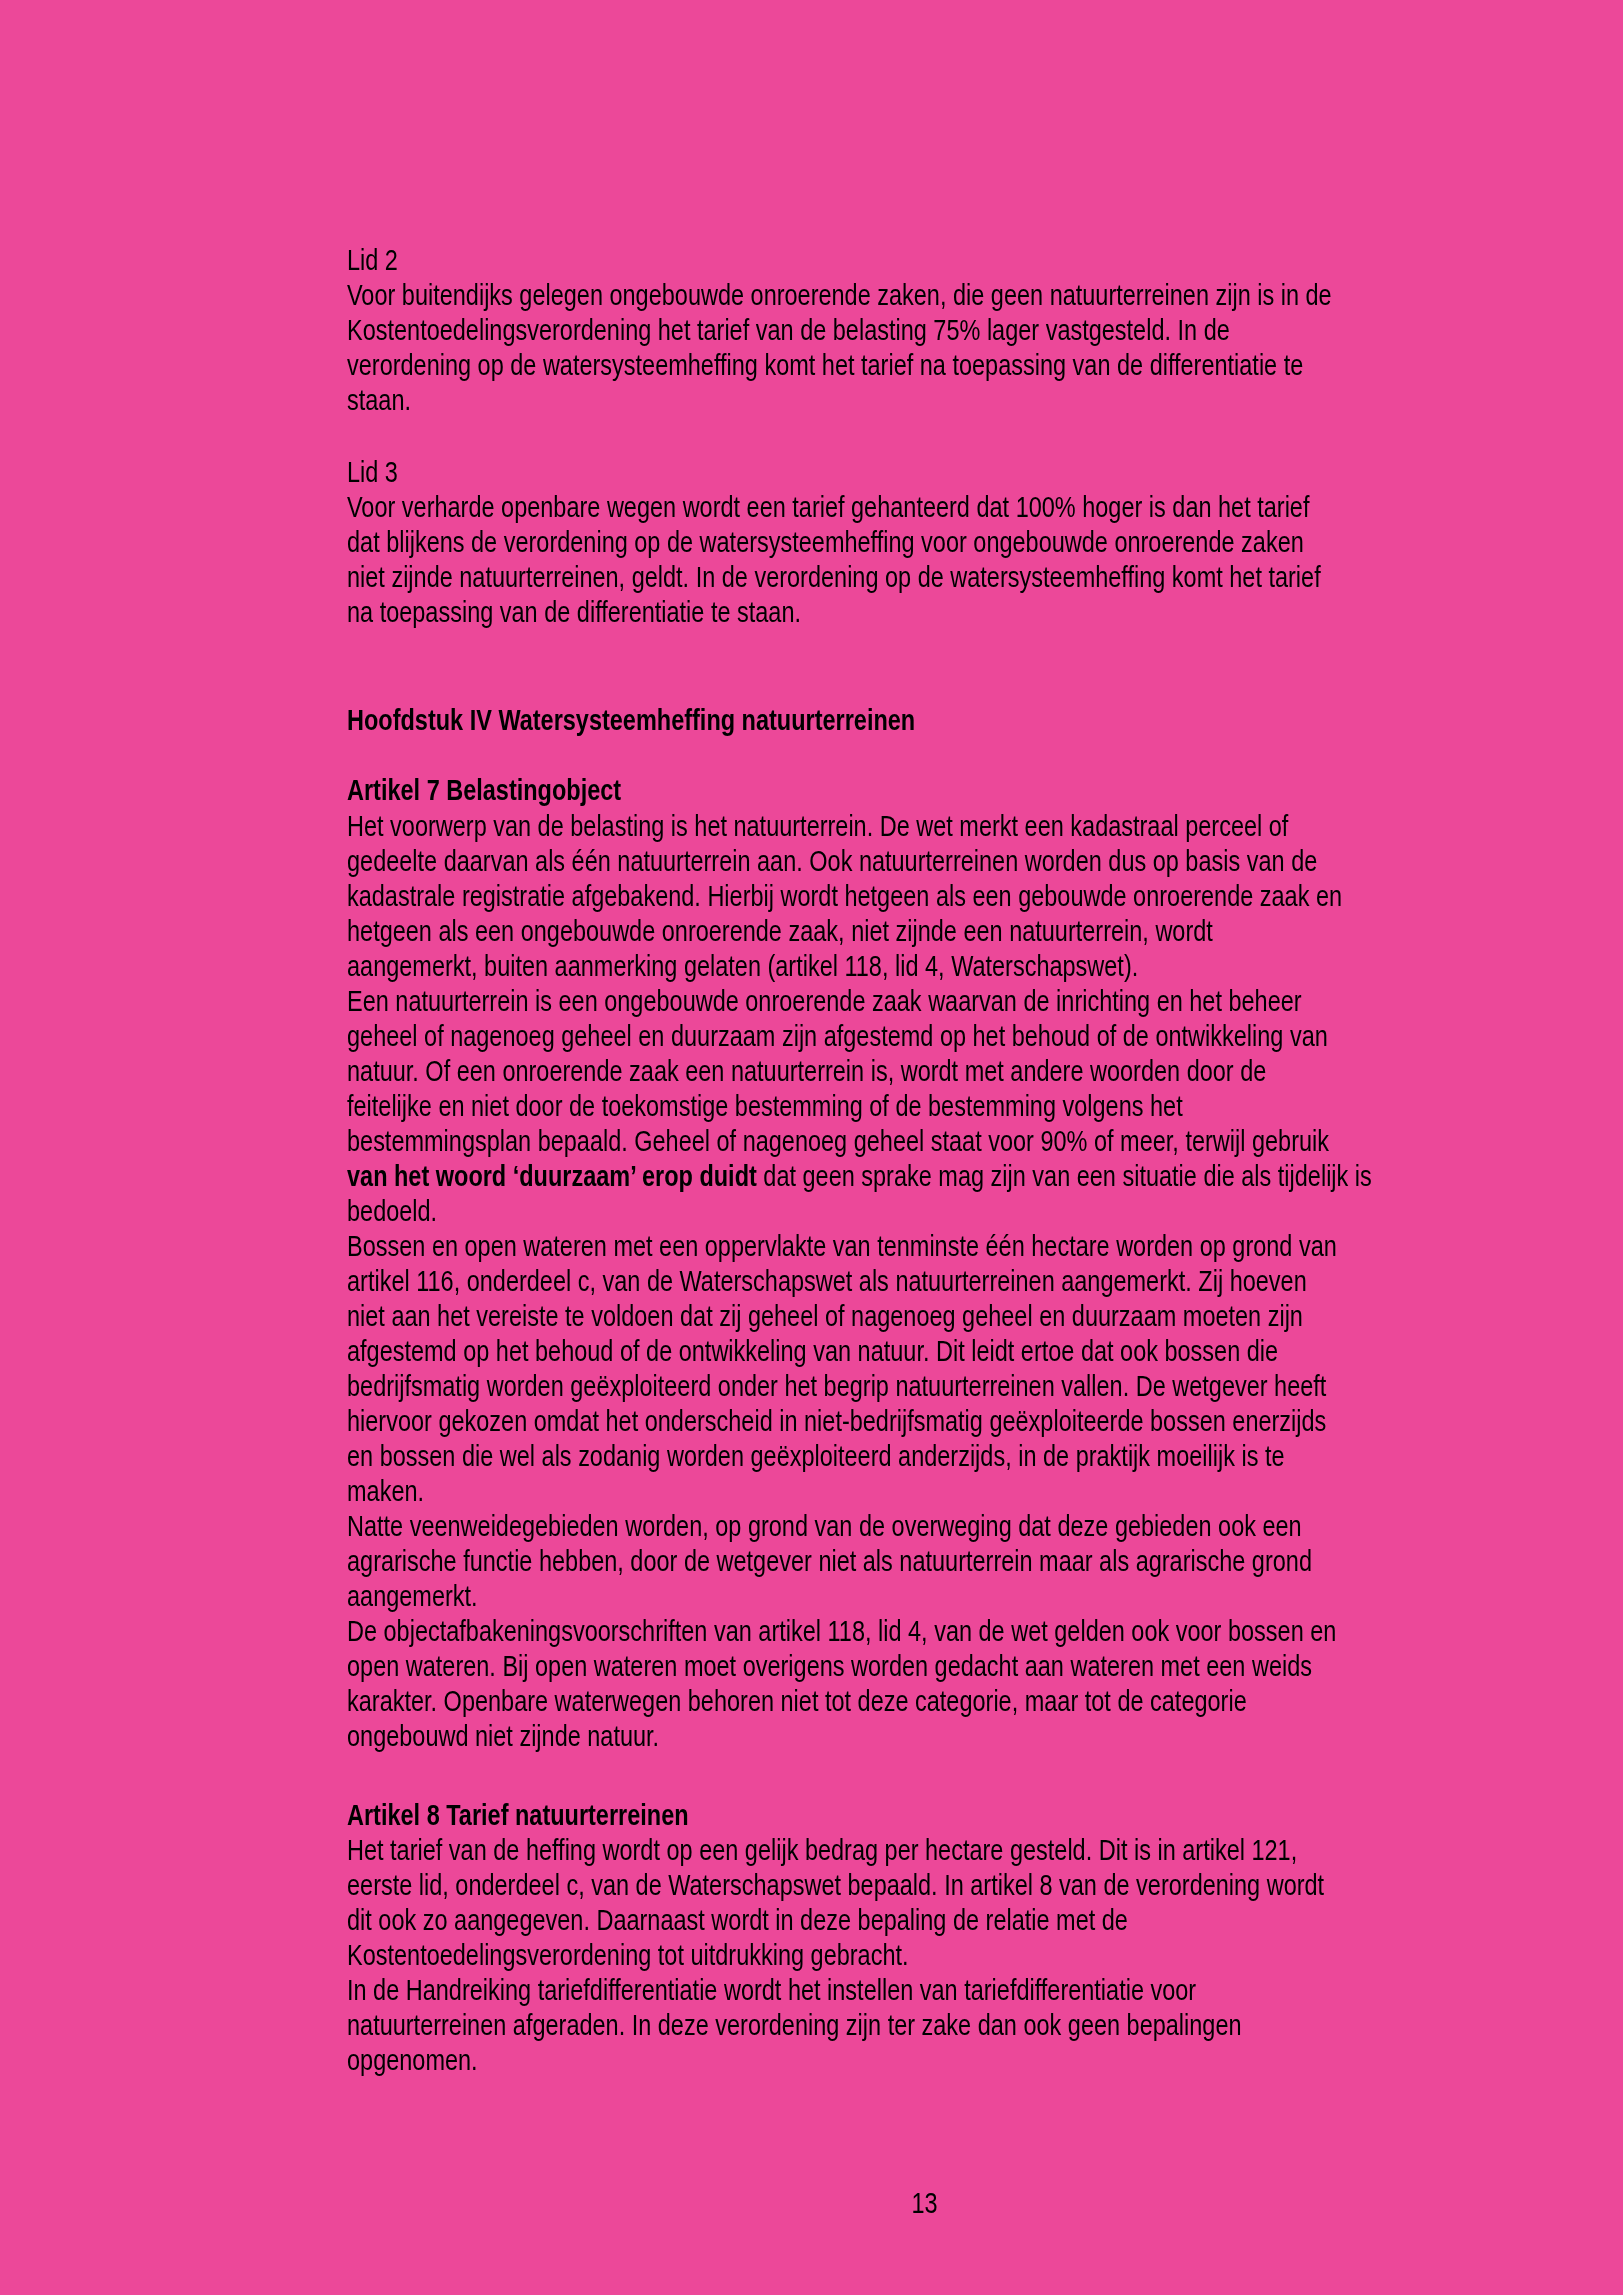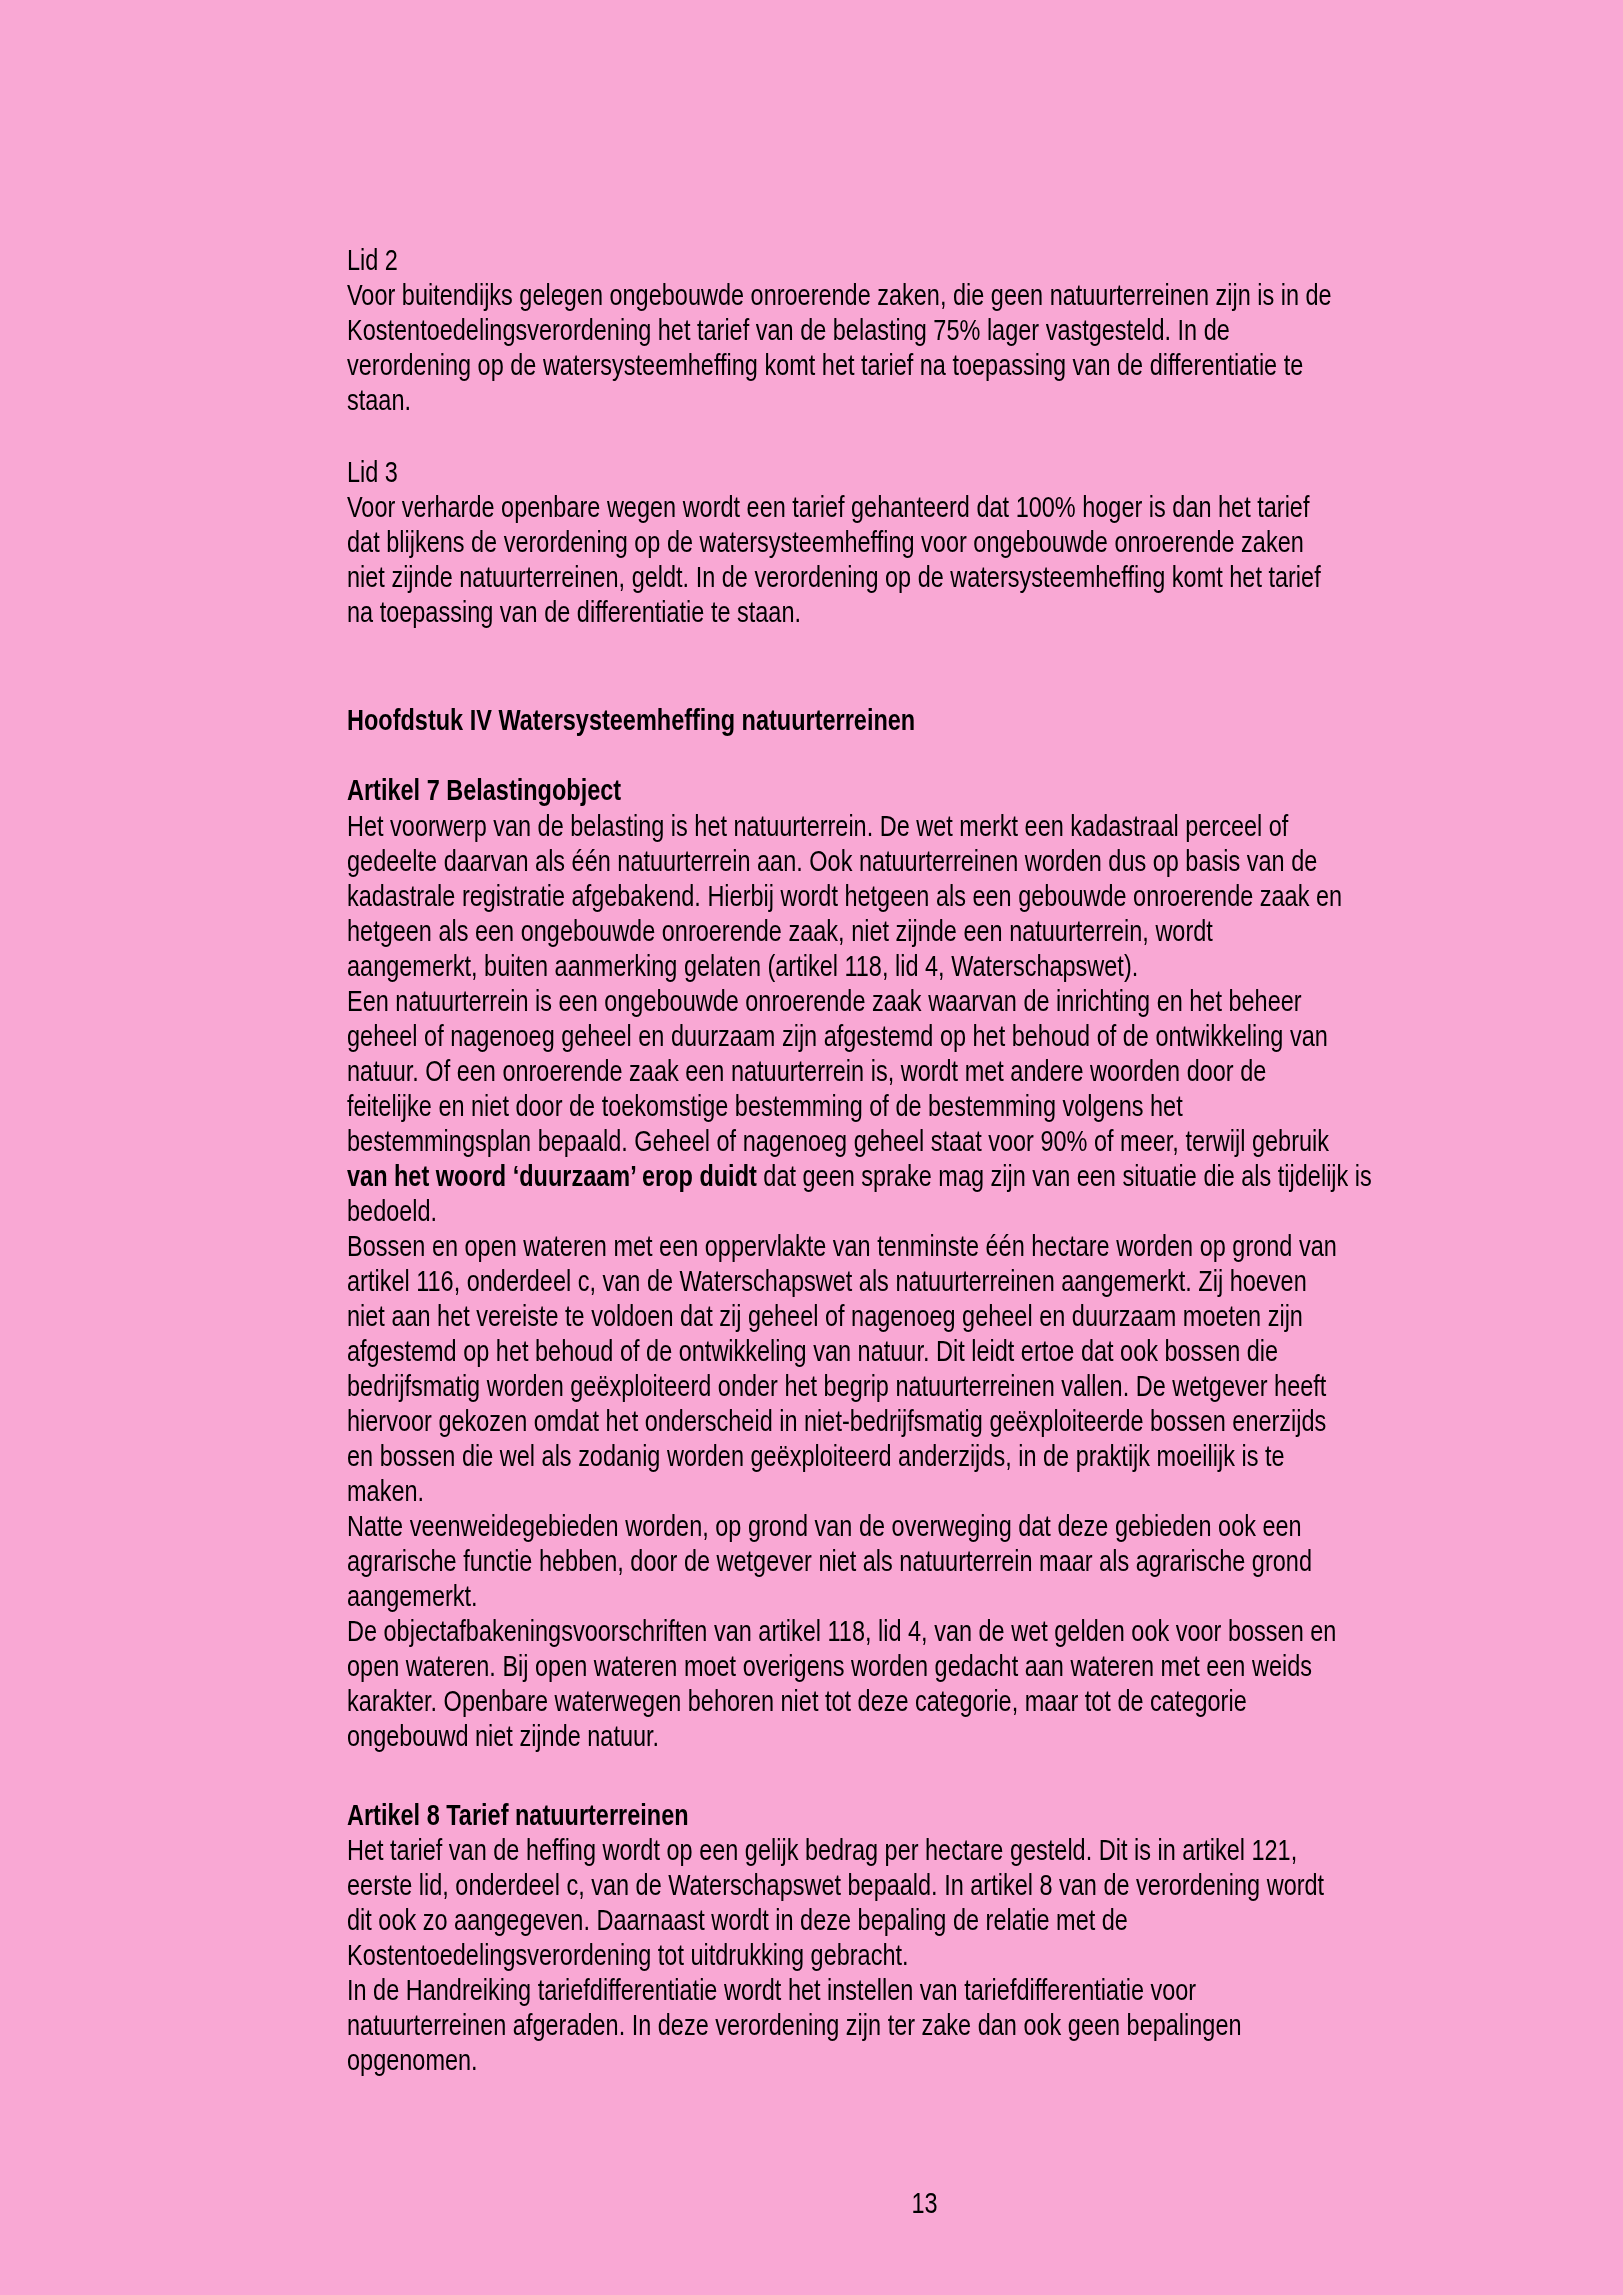--- a/index.html
+++ b/index.html
@@ -4,21 +4,21 @@
 <style>
   html, body {
     margin: 0;
     padding: 0;
     background: #ffffff;
   }
   .page {
     position: relative;
     width: 1623px;
     height: 2295px;
-    background: #f9a8d4;
+    background: #ec4899;
     overflow: hidden;
     font-family: "Liberation Sans", sans-serif;
     color: #000000;
   }
   
   .text-col {
     position: absolute;
     left: 347px;
     top: 0;
     width: 1505px;

